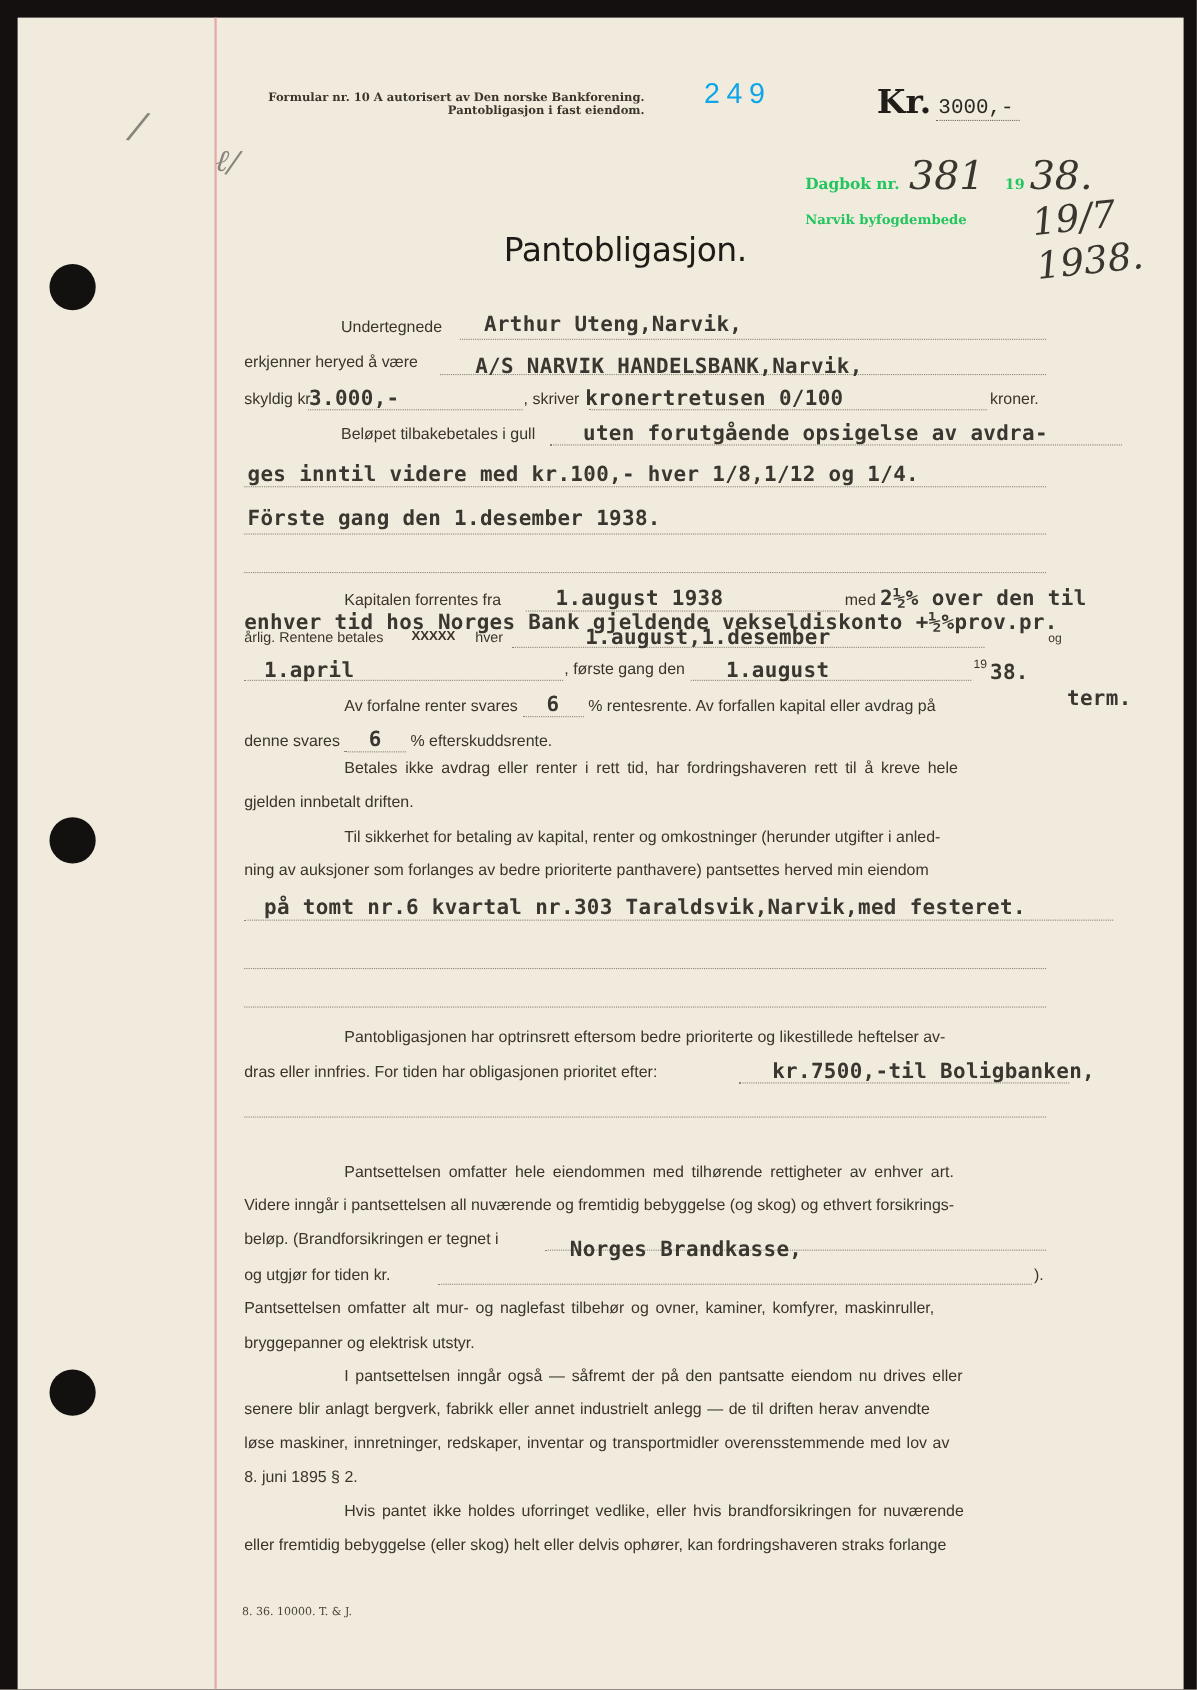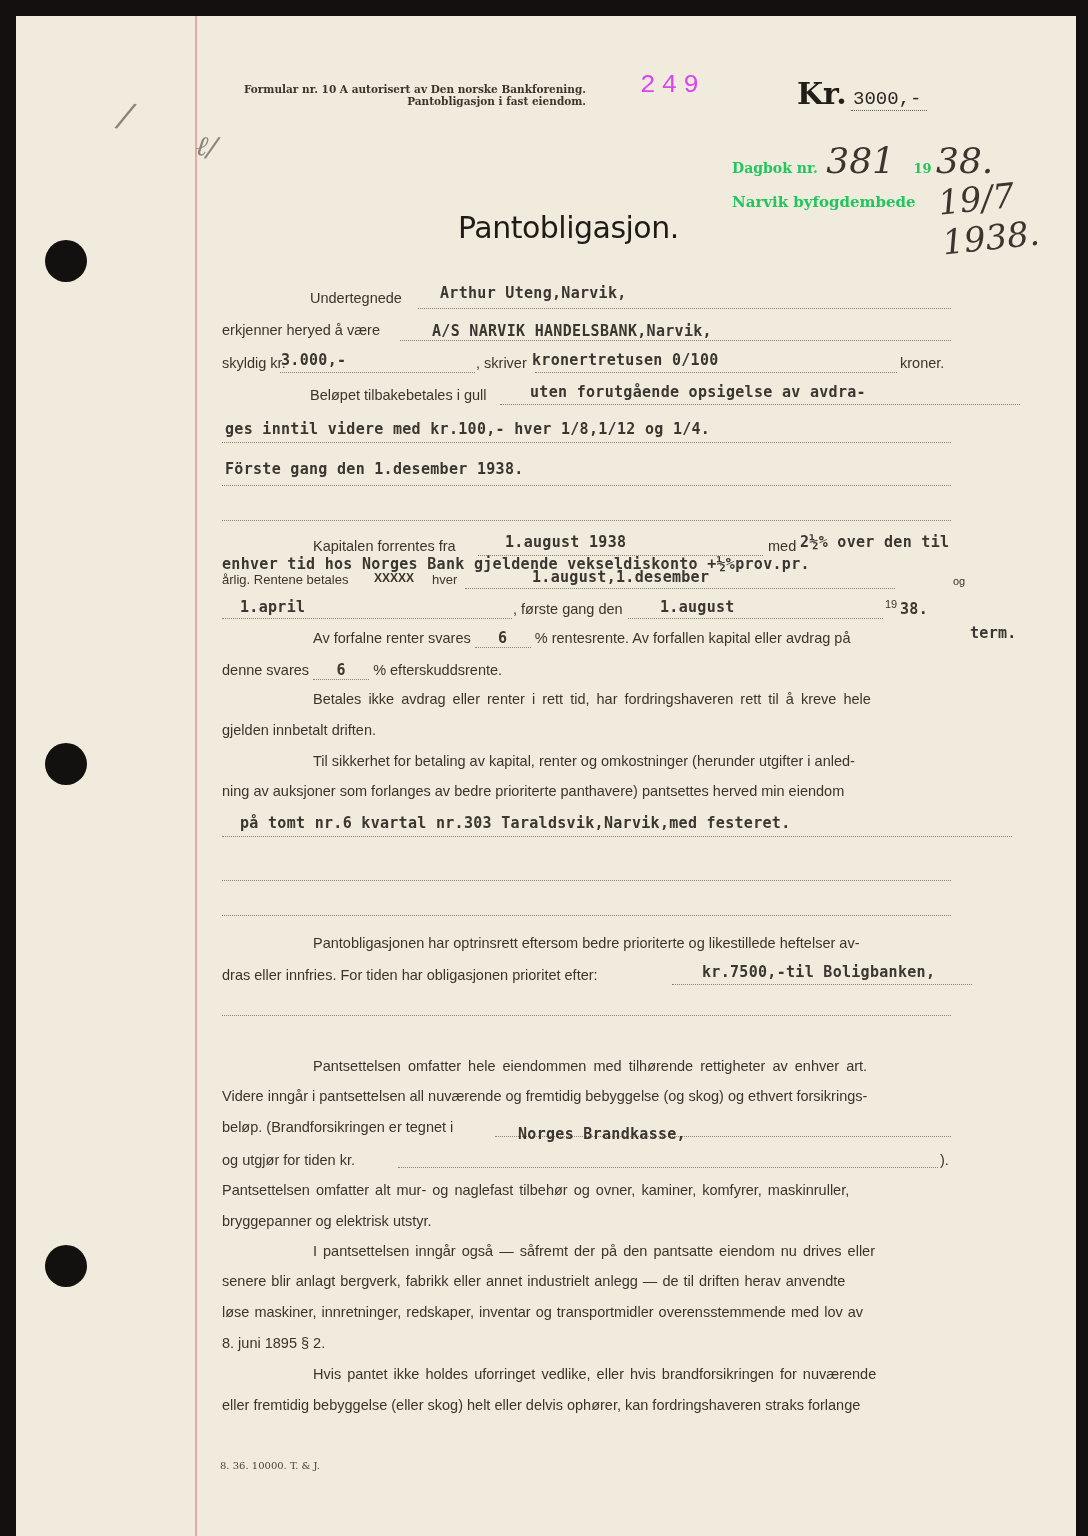--- a/index.html
+++ b/index.html
@@ -2,28 +2,28 @@
 <html><head>
 <meta charset="utf-8">
 <style>
   html, body { margin:0; padding:0; }
   body { width:1088px; height:1536px; background:#141010; position:relative; overflow:hidden; font-family:"Liberation Sans", sans-serif; }
   .paper { position:absolute; left:16px; top:16px; width:1060px; height:1520px; background:#f1ebde; }
   .margin-line { position:absolute; left:195px; top:16px; width:2px; height:1520px; background:#e8a8a8; }
   .hole { position:absolute; width:42px; height:42px; border-radius:50%; background:#131010; }
   .abs { position:absolute; }
   .form-header { font-family:"DejaVu Serif", serif; font-weight:bold; font-size:10.5px; color:#3b352c; line-height:12px; text-align:right; }
-  .page-num { font-family:Liberation Mono, monospace; font-size:26px; color:#d946ef; letter-spacing:6px; }
+  .page-num { font-family:Liberation Sans, sans-serif; font-size:26px; color:#0ea5e9; letter-spacing:6px; }
   .kr { font-family:"DejaVu Serif", serif; font-weight:bold; font-size:30px; color:#211d18; }
   .kr-val { font-family:"Liberation Mono", monospace; font-size:19px; color:#2b2722; border-bottom:1px dotted #6e6658; padding:0 6px 0 2px; }
   .stamp { font-family:"DejaVu Serif", serif; font-weight:bold; color:#22c55e; }
   .hand { font-family:"DejaVu Serif", serif; font-style:italic; color:#3a362f; }
   .title { font-family:"DejaVu Sans", sans-serif; font-size:30px; color:#1f1c17; letter-spacing:-0.5px; }
   .ptxt { font-family:"Liberation Sans", sans-serif; font-stretch:condensed; font-size:14.5px; color:#3a342b; white-space:nowrap; }
-  .tw { font-family:"DejaVu Sans Mono", "Liberation Mono", monospace; font-weight:bold; font-size:15px; color:#3a3630; white-space:nowrap; letter-spacing:0.3px; }
+  .tw { font-family:"DejaVu Sans Mono", "Liberation Mono", monospace; font-weight:bold; font-size:19px; color:#3a3630; white-space:nowrap; letter-spacing:0.3px; }
   .dotline { position:absolute; border-bottom:1px dotted #8a8273; height:0; }
   .small-foot { font-family:"DejaVu Serif", serif; font-size:10px; color:#4a443a; }
   .pencil { position:absolute; color:#8a857c; font-family:"DejaVu Serif", serif; font-style:italic; }
 </style>
 </head>
 <body>
 
 <div class="paper"></div>
 <div class="margin-line"></div>
 
@@ -44,21 +44,21 @@
   <span class="kr">Kr.</span>
   <span class="kr-val">3000,-</span>
 </div>
 
 <div class="abs" style="left:732px;top:140px;">
   <span class="stamp" style="font-size:14px;">Dagbok nr.</span>
   <span class="hand" style="font-size:36px;margin-left:4px;">381</span>
   <span class="stamp" style="font-size:13px;margin-left:14px;">19</span>
   <span class="hand" style="font-size:36px;">38.</span>
 </div>
-<div class="abs stamp" style="left:732px;top:193px;font-size:15px;">Narvik byfogdembede</div>
+<div class="abs stamp" style="left:732px;top:193px;font-size:12px;">Narvik byfogdembede</div>
 <div class="abs hand" style="left:940px;top:175px;font-size:34px;transform:rotate(-6deg);">19/7 1938.</div>
 
 <div class="abs title" style="left:458px;top:210px;">Pantobligasjon.</div>
 
 <div class="abs ptxt" style="left:310px;top:290px;">Undertegnede</div>
 <div class="dotline" style="left:418px;top:308px;width:533px;"></div>
 <div class="abs tw" style="left:440px;top:284px;">Arthur Uteng,Narvik,</div>
 
 <div class="abs ptxt" style="left:222px;top:322px;">erkjenner heryed å være</div>
 <div class="dotline" style="left:400px;top:340px;width:551px;"></div>

